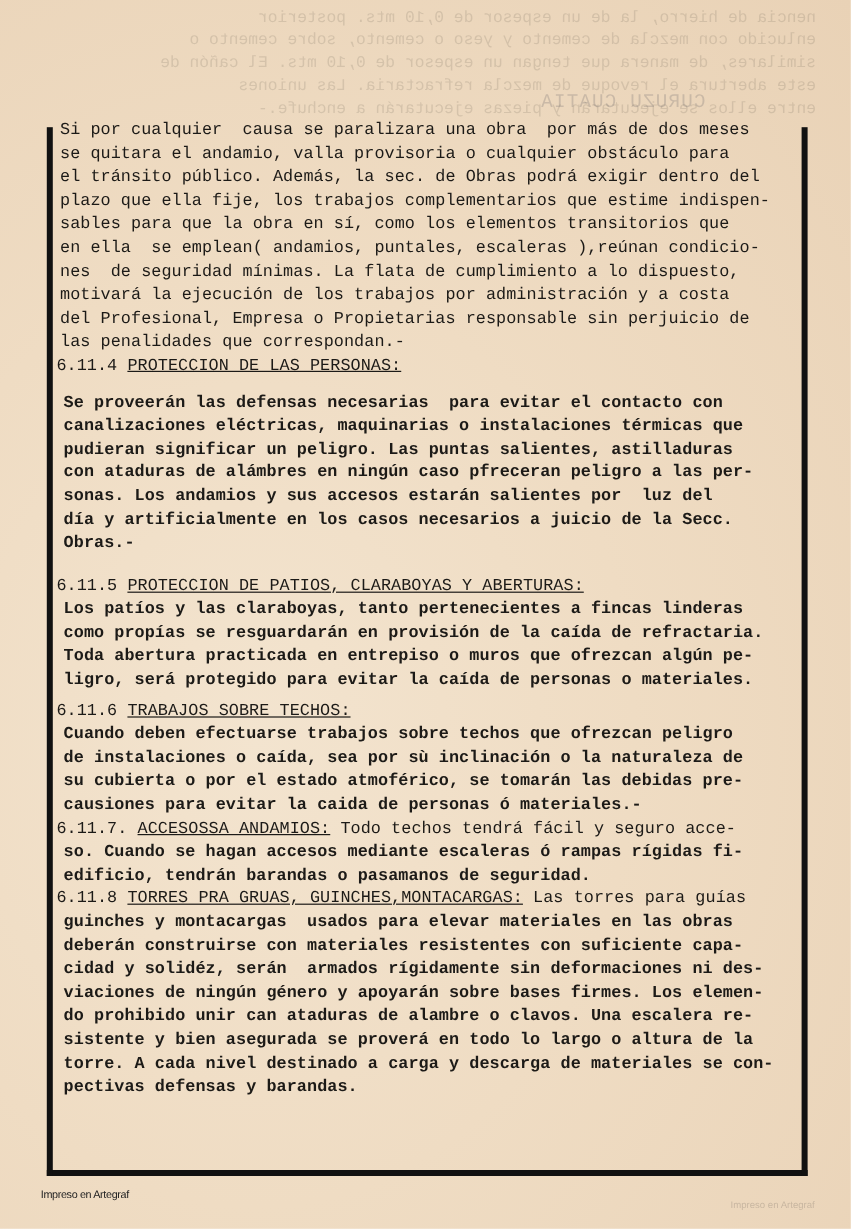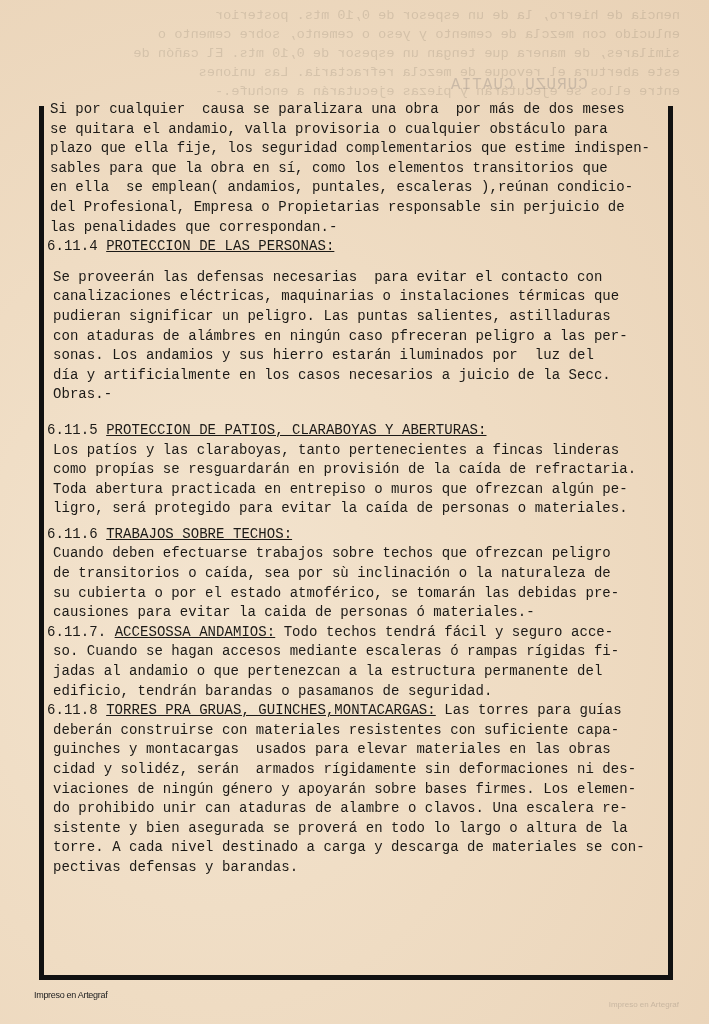--- a/index.html
+++ b/index.html
@@ -64,21 +64,21 @@
     }
     .heading {
       white-space: pre;
       height: 19.6px;
       margin-left: -3px;
     }
     .heading .title {
       text-decoration: underline;
       margin-top: 48px;
     }
-    .indent { padding-left: 3px; }
+    .indent { padding-left: 3px; font-weight: bold; }
     .gap-s { height: 8px; }
     .footer {
       position: absolute;
       left: 34px;
       top: 990px;
       font-family: "Liberation Sans", sans-serif;
       font-size: 9px;
       letter-spacing: -0.3px;
       color: #222;
     }
@@ -96,65 +96,67 @@
 
 <div class="bleed" id="bleed"><div>nencia de hierro, la de un espesor de 0,10 mts. posterior</div><div>enlucido con mezcla de cemento y yeso o cemento, sobre cemento o</div><div>similares, de manera que tengan un espesor de 0,10 mts. El cañón de</div><div>este abertura el revoque de mezcla refractaria. Las uniones</div><div>entre ellos se ejecutarán y piezas ejecutarán a enchufe.-</div></div>
 <div class="stamp">CURUZU CUATIA</div>
 
 <div class="frame"></div>
 
 <div class="content">
   <div id="intro">
       <div class="line">Si por cualquier  causa se paralizara una obra  por más de dos meses</div>
       <div class="line">se quitara el andamio, valla provisoria o cualquier obstáculo para</div>
-      <div class="line">plazo que ella fije, los seguridad complementarios que estime indispen-</div>
+      <div class="line">el tránsito público. Además, la sec. de Obras podrá exigir dentro del</div>
+      <div class="line">plazo que ella fije, los trabajos complementarios que estime indispen-</div>
       <div class="line">sables para que la obra en sí, como los elementos transitorios que</div>
       <div class="line">en ella  se emplean( andamios, puntales, escaleras ),reúnan condicio-</div>
+      <div class="line">nes  de seguridad mínimas. La flata de cumplimiento a lo dispuesto,</div>
+      <div class="line">motivará la ejecución de los trabajos por administración y a costa</div>
       <div class="line">del Profesional, Empresa o Propietarias responsable sin perjuicio de</div>
       <div class="line">las penalidades que correspondan.-</div>
     </div>
   <div id="sections">
       <div>
         <div class="gap-s" style="height: 0px;"></div>
         <div class="heading"><span>6.11.4 </span><span class="title">PROTECCION DE LAS PERSONAS:</span><span></span></div>
         <div style="height: 11px;"></div>
         <div class="line indent">Se proveerán las defensas necesarias  para evitar el contacto con</div>
         <div class="line indent">canalizaciones eléctricas, maquinarias o instalaciones térmicas que</div>
         <div class="line indent">pudieran significar un peligro. Las puntas salientes, astilladuras</div>
         <div class="line indent">con ataduras de alámbres en ningún caso pfreceran peligro a las per-</div>
-        <div class="line indent">sonas. Los andamios y sus hierro estarán iluminados por  luz del</div>
+        <div class="line indent">sonas. Los andamios y sus accesos estarán salientes por  luz del</div>
         <div class="line indent">día y artificialmente en los casos necesarios a juicio de la Secc.</div>
         <div class="line indent">Obras.-</div>
       </div>
       <div>
         <div class="gap-s" style="height: 16px;"></div>
         <div class="heading"><span>6.11.5 </span><span class="title">PROTECCION DE PATIOS, CLARABOYAS Y ABERTURAS:</span><span></span></div>
         <div class="line indent">Los patíos y las claraboyas, tanto pertenecientes a fincas linderas</div>
         <div class="line indent">como propías se resguardarán en provisión de la caída de refractaria.</div>
         <div class="line indent">Toda abertura practicada en entrepiso o muros que ofrezcan algún pe-</div>
         <div class="line indent">ligro, será protegido para evitar la caída de personas o materiales.</div>
         <div style="height: 6px;"></div>
       </div>
       <div>
         <div class="heading"><span>6.11.6 </span><span class="title">TRABAJOS SOBRE TECHOS:</span><span></span></div>
         <div class="line indent">Cuando deben efectuarse trabajos sobre techos que ofrezcan peligro</div>
-        <div class="line indent">de transitorios o caída, sea por sù inclinación o la naturaleza de</div>
+        <div class="line indent">de instalaciones o caída, sea por sù inclinación o la naturaleza de</div>
         <div class="line indent">su cubierta o por el estado atmoférico, se tomarán las debidas pre-</div>
         <div class="line indent">causiones para evitar la caida de personas ó materiales.-</div>
       </div>
       <div>
         <div class="heading"><span>6.11.7. </span><span class="title">ACCESOSSA ANDAMIOS:</span><span> Todo techos tendrá fácil y seguro acce-</span></div>
         <div class="line indent">so. Cuando se hagan accesos mediante escaleras ó rampas rígidas fi-</div>
-        <div class="line indent">jadas al andamio o que pertenezcan a la estructura permanente del</div>
         <div class="line indent">edificio, tendrán barandas o pasamanos de seguridad.</div>
       </div>
       <div>
         <div class="heading"><span>6.11.8 </span><span class="title">TORRES PRA GRUAS, GUINCHES,MONTACARGAS:</span><span> Las torres para guías</span></div>
+        <div class="line indent">guinches y montacargas  usados para elevar materiales en las obras</div>
         <div class="line indent">deberán construirse con materiales resistentes con suficiente capa-</div>
-        <div class="line indent">guinches y montacargas  usados para elevar materiales en las obras</div>
         <div class="line indent">cidad y solidéz, serán  armados rígidamente sin deformaciones ni des-</div>
         <div class="line indent">viaciones de ningún género y apoyarán sobre bases firmes. Los elemen-</div>
         <div class="line indent">do prohibido unir can ataduras de alambre o clavos. Una escalera re-</div>
         <div class="line indent">sistente y bien asegurada se proverá en todo lo largo o altura de la</div>
         <div class="line indent">torre. A cada nivel destinado a carga y descarga de materiales se con-</div>
         <div class="line indent">pectivas defensas y barandas.</div>
       </div>
     </div>
 </div>
 

